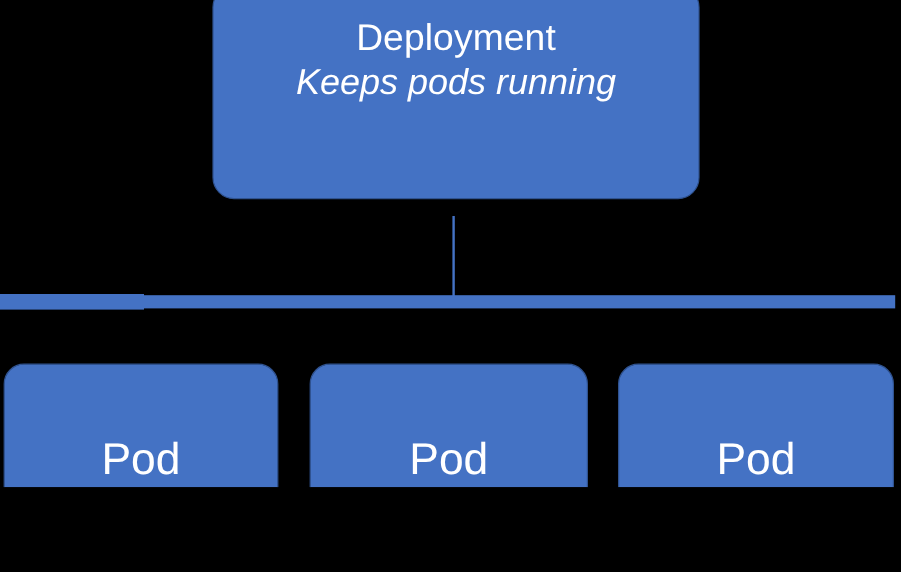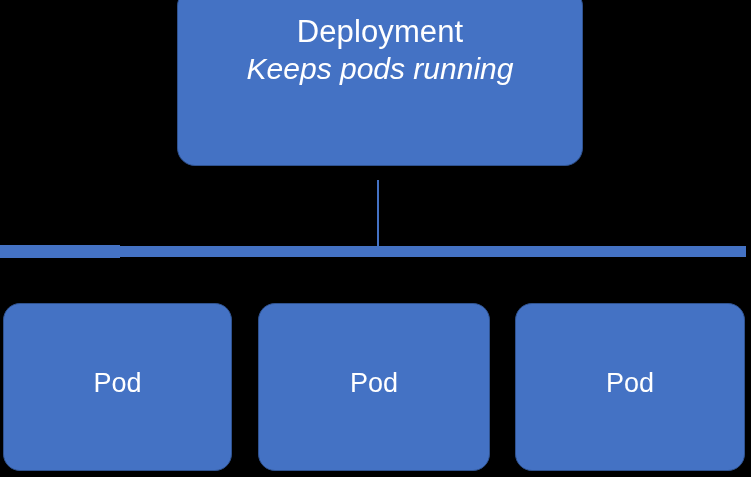--- a/index.html
+++ b/index.html
@@ -7,21 +7,21 @@
     margin: 0;
     padding: 0;
     background: #000000;
   }
   body {
     font-family: "Liberation Sans", sans-serif;
   }
   #canvas {
     position: relative;
     width: 751px;
-    height: 477px;
+    height: 406px;
     background: #000000;
     overflow: hidden;
   }
 
   
   .node {
     position: absolute;
     box-sizing: border-box;
     background: #4472C4;
     border: 1px solid #2F528F;
@@ -59,21 +59,21 @@
   }
 
   
   .node-pod {
     top: 303px;
     height: 168px;
     border-radius: 17px;
     justify-content: center;
   }
   .node-pod .pod-label {
-    font-size: 27px;
+    font-size: 37px;
     line-height: 34px;
     font-weight: 400;
     white-space: nowrap;
     position: relative;
     top: -4px;
   }
   .pod-1 { left: 3px;   width: 229px; }
   .pod-2 { left: 258px; width: 232px; }
   .pod-3 { left: 515px; width: 230px; }
 

